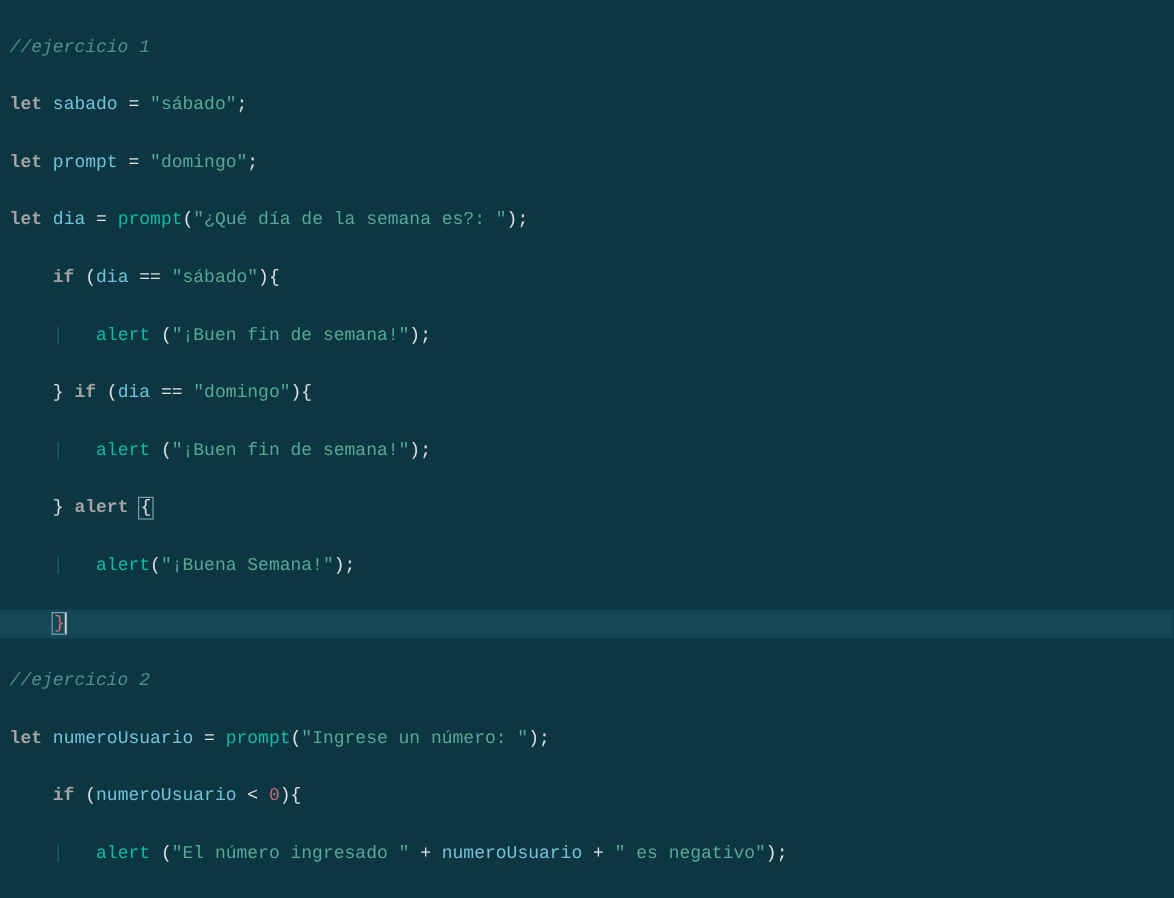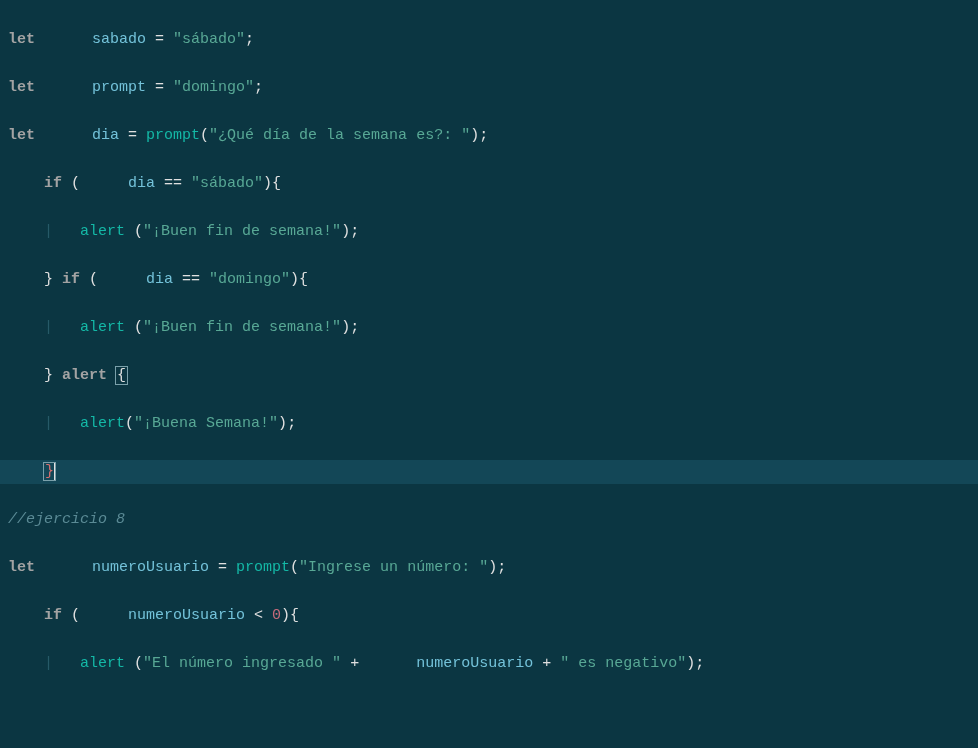--- a/index.html
+++ b/index.html
@@ -12,21 +12,21 @@
     width: 978px;
     height: 748px;
     overflow: hidden;
     padding: 4px 0;
   }
   .editor { white-space: pre; }
   .line { padding: 0 8px; height: 24px; }
   .line.highlighted { background: #134757; }
   .comment { color: #5a8a95; font-style: italic; }
   .keyword { color: #a3a3a3; font-weight: bold; }
-  .variable { color: #73c2d9; margin-left: 48px; }
+  .variable { color: #73c2d9; }
   .operator { color: #e0e0e0; }
   .func { color: #14b8a6; }
   .string { color: #58a895; }
   .number { color: #c76b7b; }
   .paren { color: #e0e0e0; }
   .punct { color: #e0e0e0; }
   .guide { color: #265a68; }
   .cursor-bracket {
     border: 1px solid #7aa0aa;
     padding: 0 1px;
@@ -41,31 +41,32 @@
     border-left: 1px solid #e0e0e0;
     height: 18px;
     vertical-align: middle;
     margin-left: -1px;
   }
 </style>
 </head>
 <body>
 
 <div class="editor">
+<div class="line"><span class="comment">//ejercicio 1</span></div>
 <div class="line"><span class="keyword">let</span> <span class="variable">sabado</span><span class="operator"> = </span><span class="string">"sábado"</span><span class="punct">;</span></div>
 <div class="line"><span class="keyword">let</span> <span class="variable">prompt</span><span class="operator"> = </span><span class="string">"domingo"</span><span class="punct">;</span></div>
 <div class="line"><span class="keyword">let</span> <span class="variable">dia</span><span class="operator"> = </span><span class="func">prompt</span><span class="paren">(</span><span class="string">"¿Qué día de la semana es?: "</span><span class="paren">)</span><span class="punct">;</span></div>
 <div class="line"><span>    </span><span class="keyword">if</span><span class="paren"> (</span><span class="variable">dia</span><span class="operator"> == </span><span class="string">"sábado"</span><span class="paren">){</span></div>
 <div class="line"><span>    </span><span class="guide">|</span><span>   </span><span class="func">alert</span><span class="paren"> (</span><span class="string">"¡Buen fin de semana!"</span><span class="paren">)</span><span class="punct">;</span></div>
 <div class="line"><span>    } </span><span class="keyword">if</span><span class="paren"> (</span><span class="variable">dia</span><span class="operator"> == </span><span class="string">"domingo"</span><span class="paren">){</span></div>
 <div class="line"><span>    </span><span class="guide">|</span><span>   </span><span class="func">alert</span><span class="paren"> (</span><span class="string">"¡Buen fin de semana!"</span><span class="paren">)</span><span class="punct">;</span></div>
 <div class="line"><span>    } </span><span class="keyword">alert</span><span> </span><span class="cursor-bracket">{</span></div>
 <div class="line"><span>    </span><span class="guide">|</span><span>   </span><span class="func">alert</span><span class="paren">(</span><span class="string">"¡Buena Semana!"</span><span class="paren">)</span><span class="punct">;</span></div>
 <div class="line highlighted"><span>    </span><span class="cursor-bracket cursor-close">}</span><span class="cursor-line-after"></span></div>
-<div class="line"><span class="comment">//ejercicio 8</span></div>
+<div class="line"><span class="comment">//ejercicio 2</span></div>
 <div class="line"><span class="keyword">let</span> <span class="variable">numeroUsuario</span><span class="operator"> = </span><span class="func">prompt</span><span class="paren">(</span><span class="string">"Ingrese un número: "</span><span class="paren">)</span><span class="punct">;</span></div>
 <div class="line"><span>    </span><span class="keyword">if</span><span class="paren"> (</span><span class="variable">numeroUsuario</span><span class="operator"> &lt; </span><span class="number">0</span><span class="paren">){</span></div>
 <div class="line"><span>    </span><span class="guide">|</span><span>   </span><span class="func">alert</span><span class="paren"> (</span><span class="string">"El número ingresado "</span><span class="operator"> + </span><span class="variable">numeroUsuario</span><span class="operator"> + </span><span class="string">" es negativo"</span><span class="paren">)</span><span class="punct">;</span></div>
 
 
 
 
 
 
 

